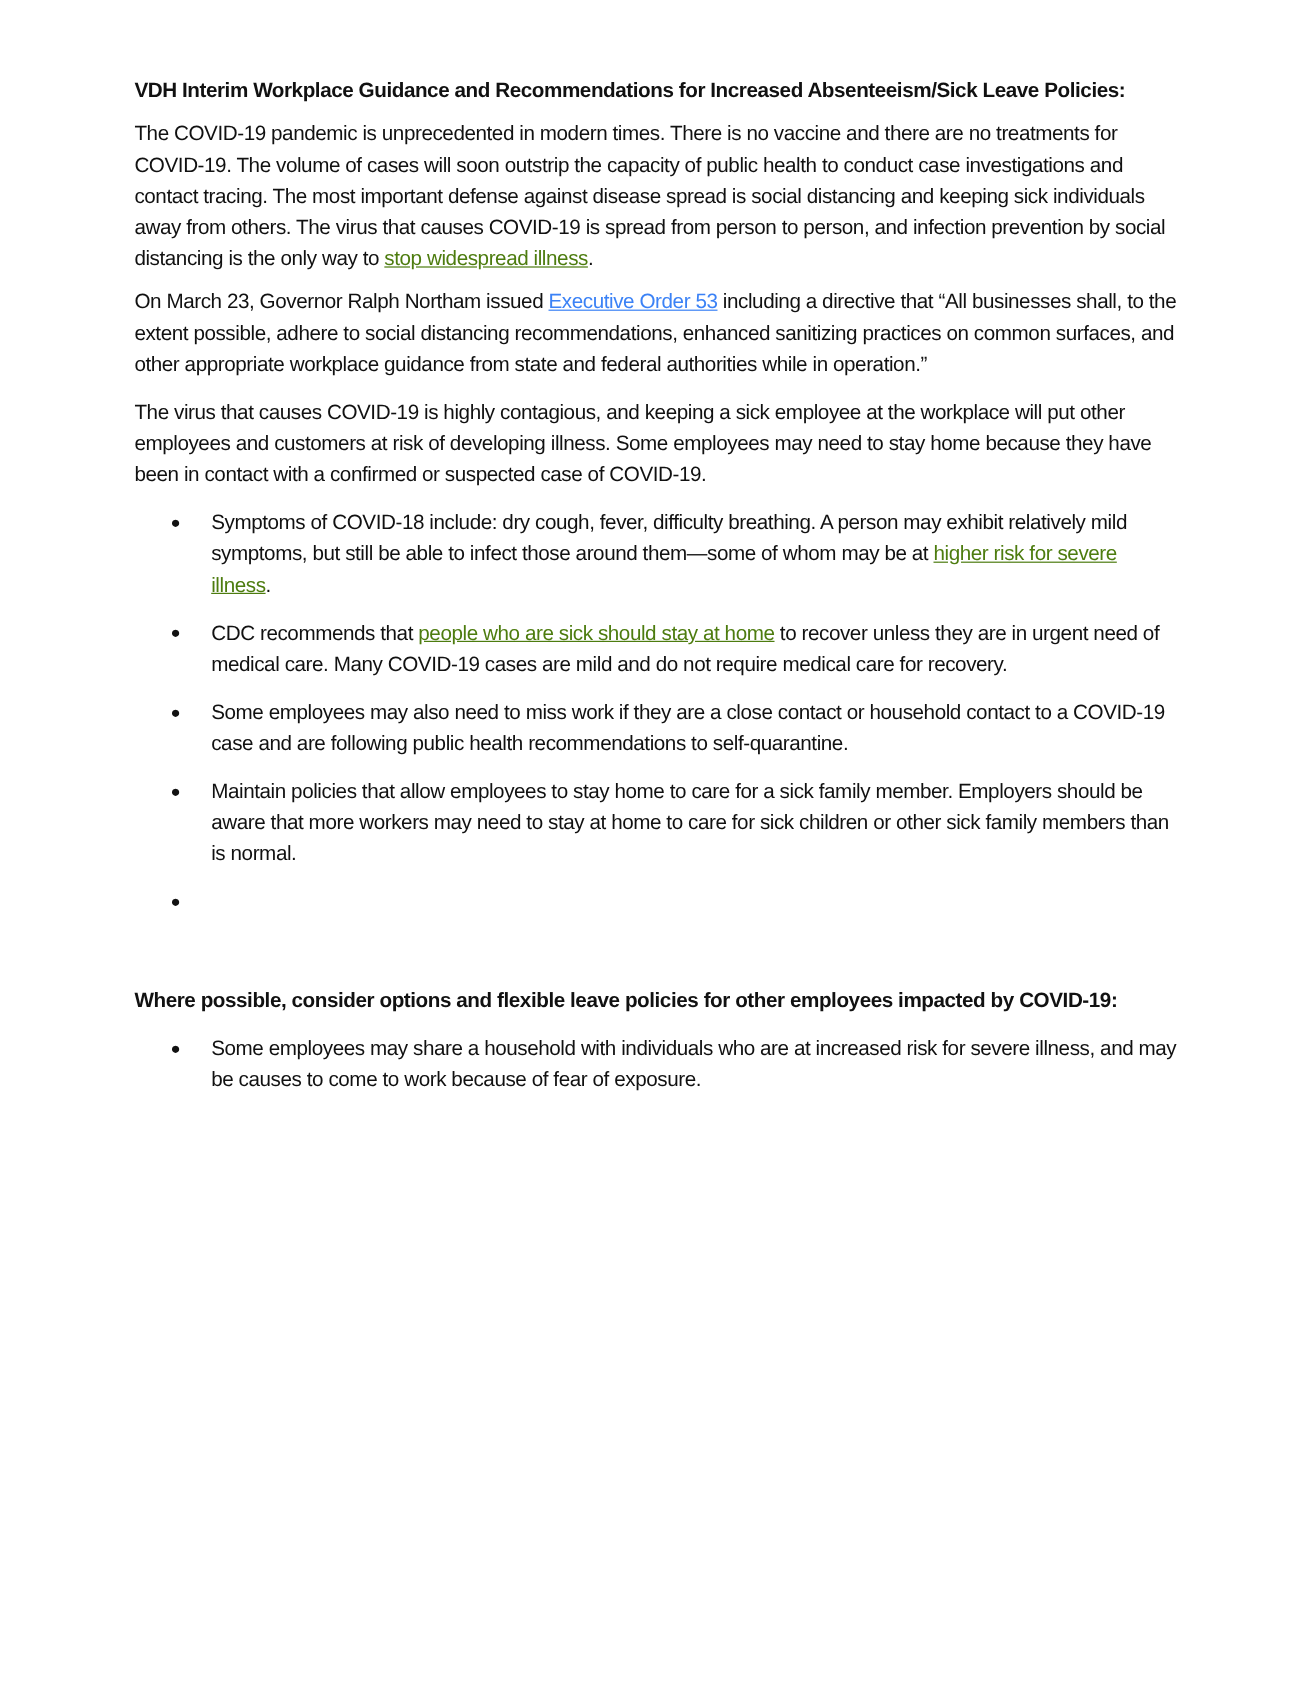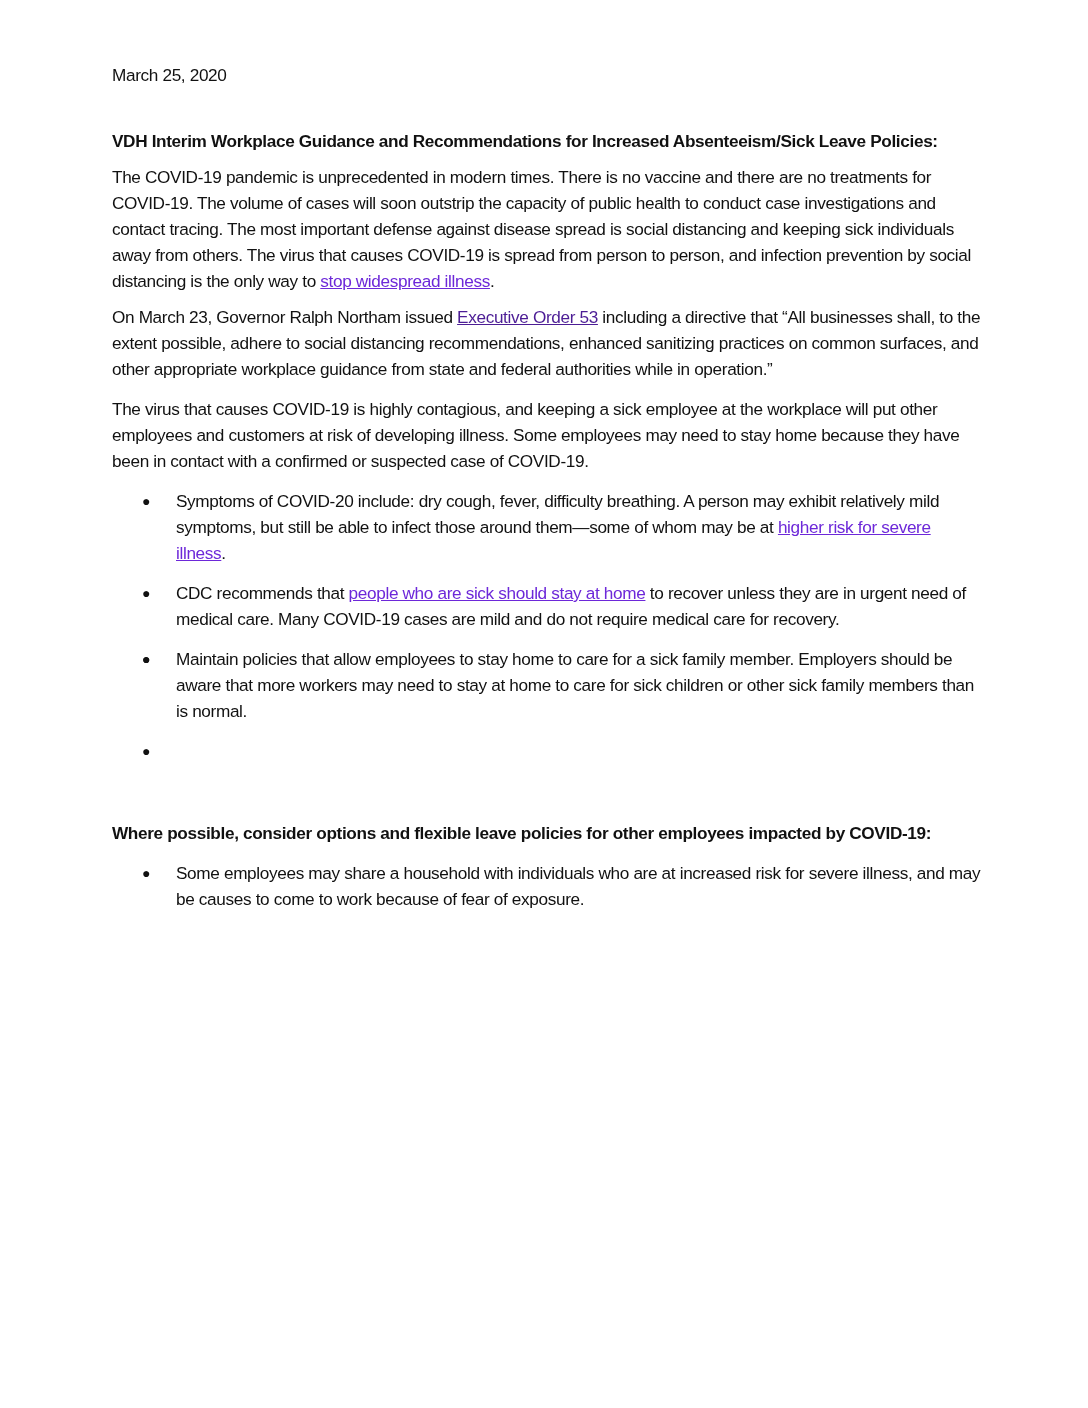--- a/index.html
+++ b/index.html
@@ -1,51 +1,50 @@
 <!DOCTYPE html>
 <html><head>
 <meta charset="utf-8">
 <style>
   html, body { margin: 0; padding: 0; background: #ffffff; }
   body { width: 1088px; height: 1408px; position: relative; overflow: hidden;
          font-family: "Liberation Sans", sans-serif; color: #111; }
   .page { position: absolute; left: 112px; top: 62px; width: 870px; }
   .p { font-size: 17.2px; line-height: 26px; margin: 0; letter-spacing: -0.35px; }
   .b { font-weight: bold; }
-  a.link { color: #6d28d9; text-decoration: underline; }
-  a.link.dark { color: #4c1d95; }
+  a.link { color: #4d7c0f; text-decoration: underline; }
+  a.link.dark { color: #3b82f6; }
   .date { margin-bottom: 40px; }
   .title { margin-bottom: 10px; }
   .gap10 { margin-bottom: 10px; }
   .gap14 { margin-bottom: 14px; }
   ul.bullets { list-style: none; margin: 0; padding: 0; }
   ul.bullets li { position: relative; padding-left: 64px; margin-bottom: 14px; }
   ul.bullets li .dot { position: absolute; left: 30px; top: 0; font-size: 14px; }
 </style>
 </head>
 <body>
 
 <div class="page">
-  <p class="p date">March 25, 2020</p>
 
   <p class="p b title">VDH Interim Workplace Guidance and Recommendations for Increased Absenteeism/Sick Leave Policies:</p>
 
   <p class="p gap10"><span>The COVID-19 pandemic is unprecedented in modern times.  There is no vaccine and there are no treatments for COVID-19. The volume of cases will soon outstrip the capacity of public health to conduct case investigations and contact tracing.  The most important defense against disease spread is social distancing and keeping sick individuals away from others.  The virus that causes COVID-19 is spread from person to person, and infection prevention by social distancing is the only way to </span><a class="link" href="#">stop widespread illness</a><span>.</span></p>
 
   <p class="p gap14"><span>On March 23, Governor Ralph Northam issued </span><a class="link dark" href="#">Executive Order 53</a><span> including a directive that “All businesses shall, to the extent possible, adhere to social distancing recommendations, enhanced sanitizing practices on common surfaces, and other appropriate workplace guidance from state and federal authorities while in operation.”</span></p>
 
 
   <p class="p gap14">The virus that causes COVID-19 is highly contagious, and keeping a sick employee at the workplace will put other employees and customers at risk of developing illness. Some employees may need to stay home because they have been in contact with a confirmed or suspected case of COVID-19.</p>
 
 
 
   <ul class="bullets">
-    <li class="p"><span class="dot">●</span><span>Symptoms of COVID-20 include: dry cough, fever, difficulty breathing.  A person may exhibit relatively mild symptoms, but still be able to infect those around them—some of whom may be at </span><a class="link" href="#">higher risk for severe illness</a><span>.</span></li>
+    <li class="p"><span class="dot">●</span><span>Symptoms of COVID-18 include: dry cough, fever, difficulty breathing.  A person may exhibit relatively mild symptoms, but still be able to infect those around them—some of whom may be at </span><a class="link" href="#">higher risk for severe illness</a><span>.</span></li>
     <li class="p"><span class="dot">●</span><span>CDC recommends that </span><a class="link" href="#">people who are sick should stay at home</a><span> to recover unless they are in urgent need of medical care.  Many COVID-19 cases are mild and do not require medical care for recovery.</span></li>
-    <li class="p"><span class="dot">●</span></li>
+    <li class="p"><span class="dot">●</span><span>Some employees may also need to miss work if they are a close contact or household contact to a COVID-19 case and are following public health recommendations to self-quarantine.</span></li>
     <li class="p"><span class="dot">●</span><span>Maintain policies that allow employees to stay home to care for a sick family member. Employers should be aware that more workers may need to stay at home to care for sick children or other sick family members than is normal.</span></li>
     <li class="p"><span class="dot">●</span></li>
   </ul>
 
   <div style="height:82px;"></div>
 
   <p class="p b gap14">Where possible, consider options and flexible leave policies for other employees impacted by COVID-19:</p>
 
   <ul class="bullets">
     <li class="p"><span class="dot">●</span><span>Some employees may share a household with individuals who are at increased risk for severe illness, and may be causes to come to work because of fear of exposure.</span></li>

